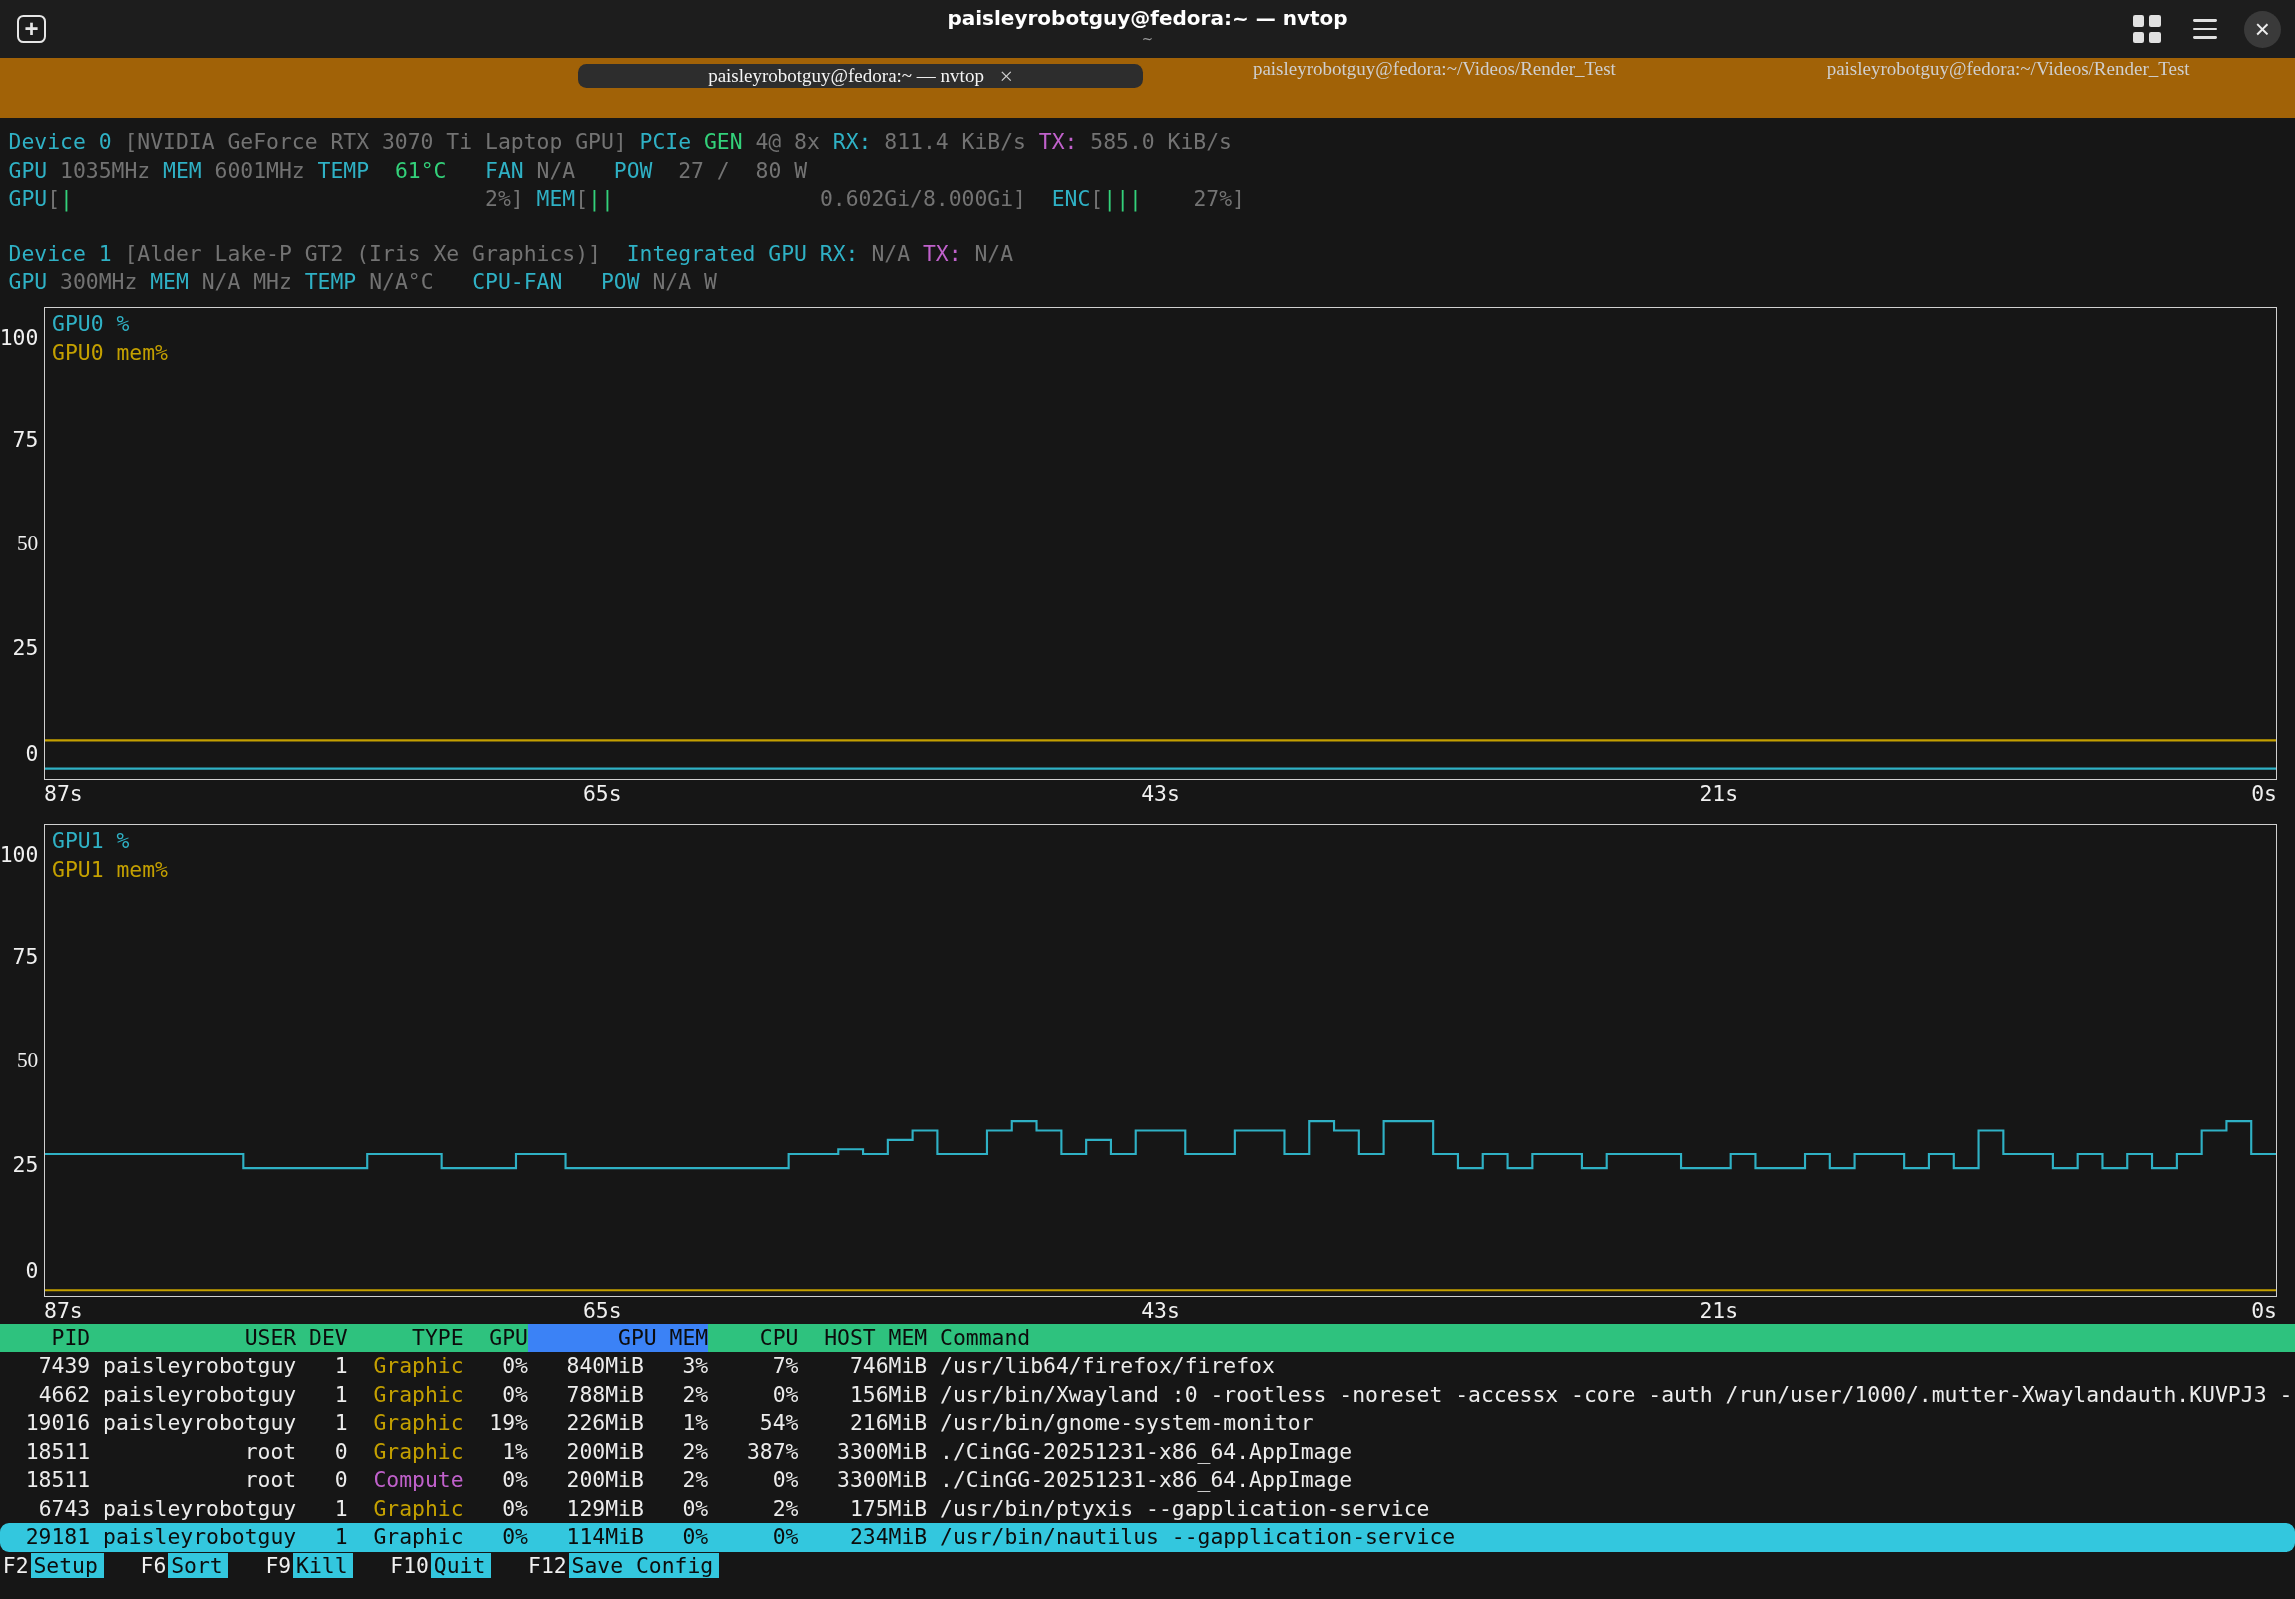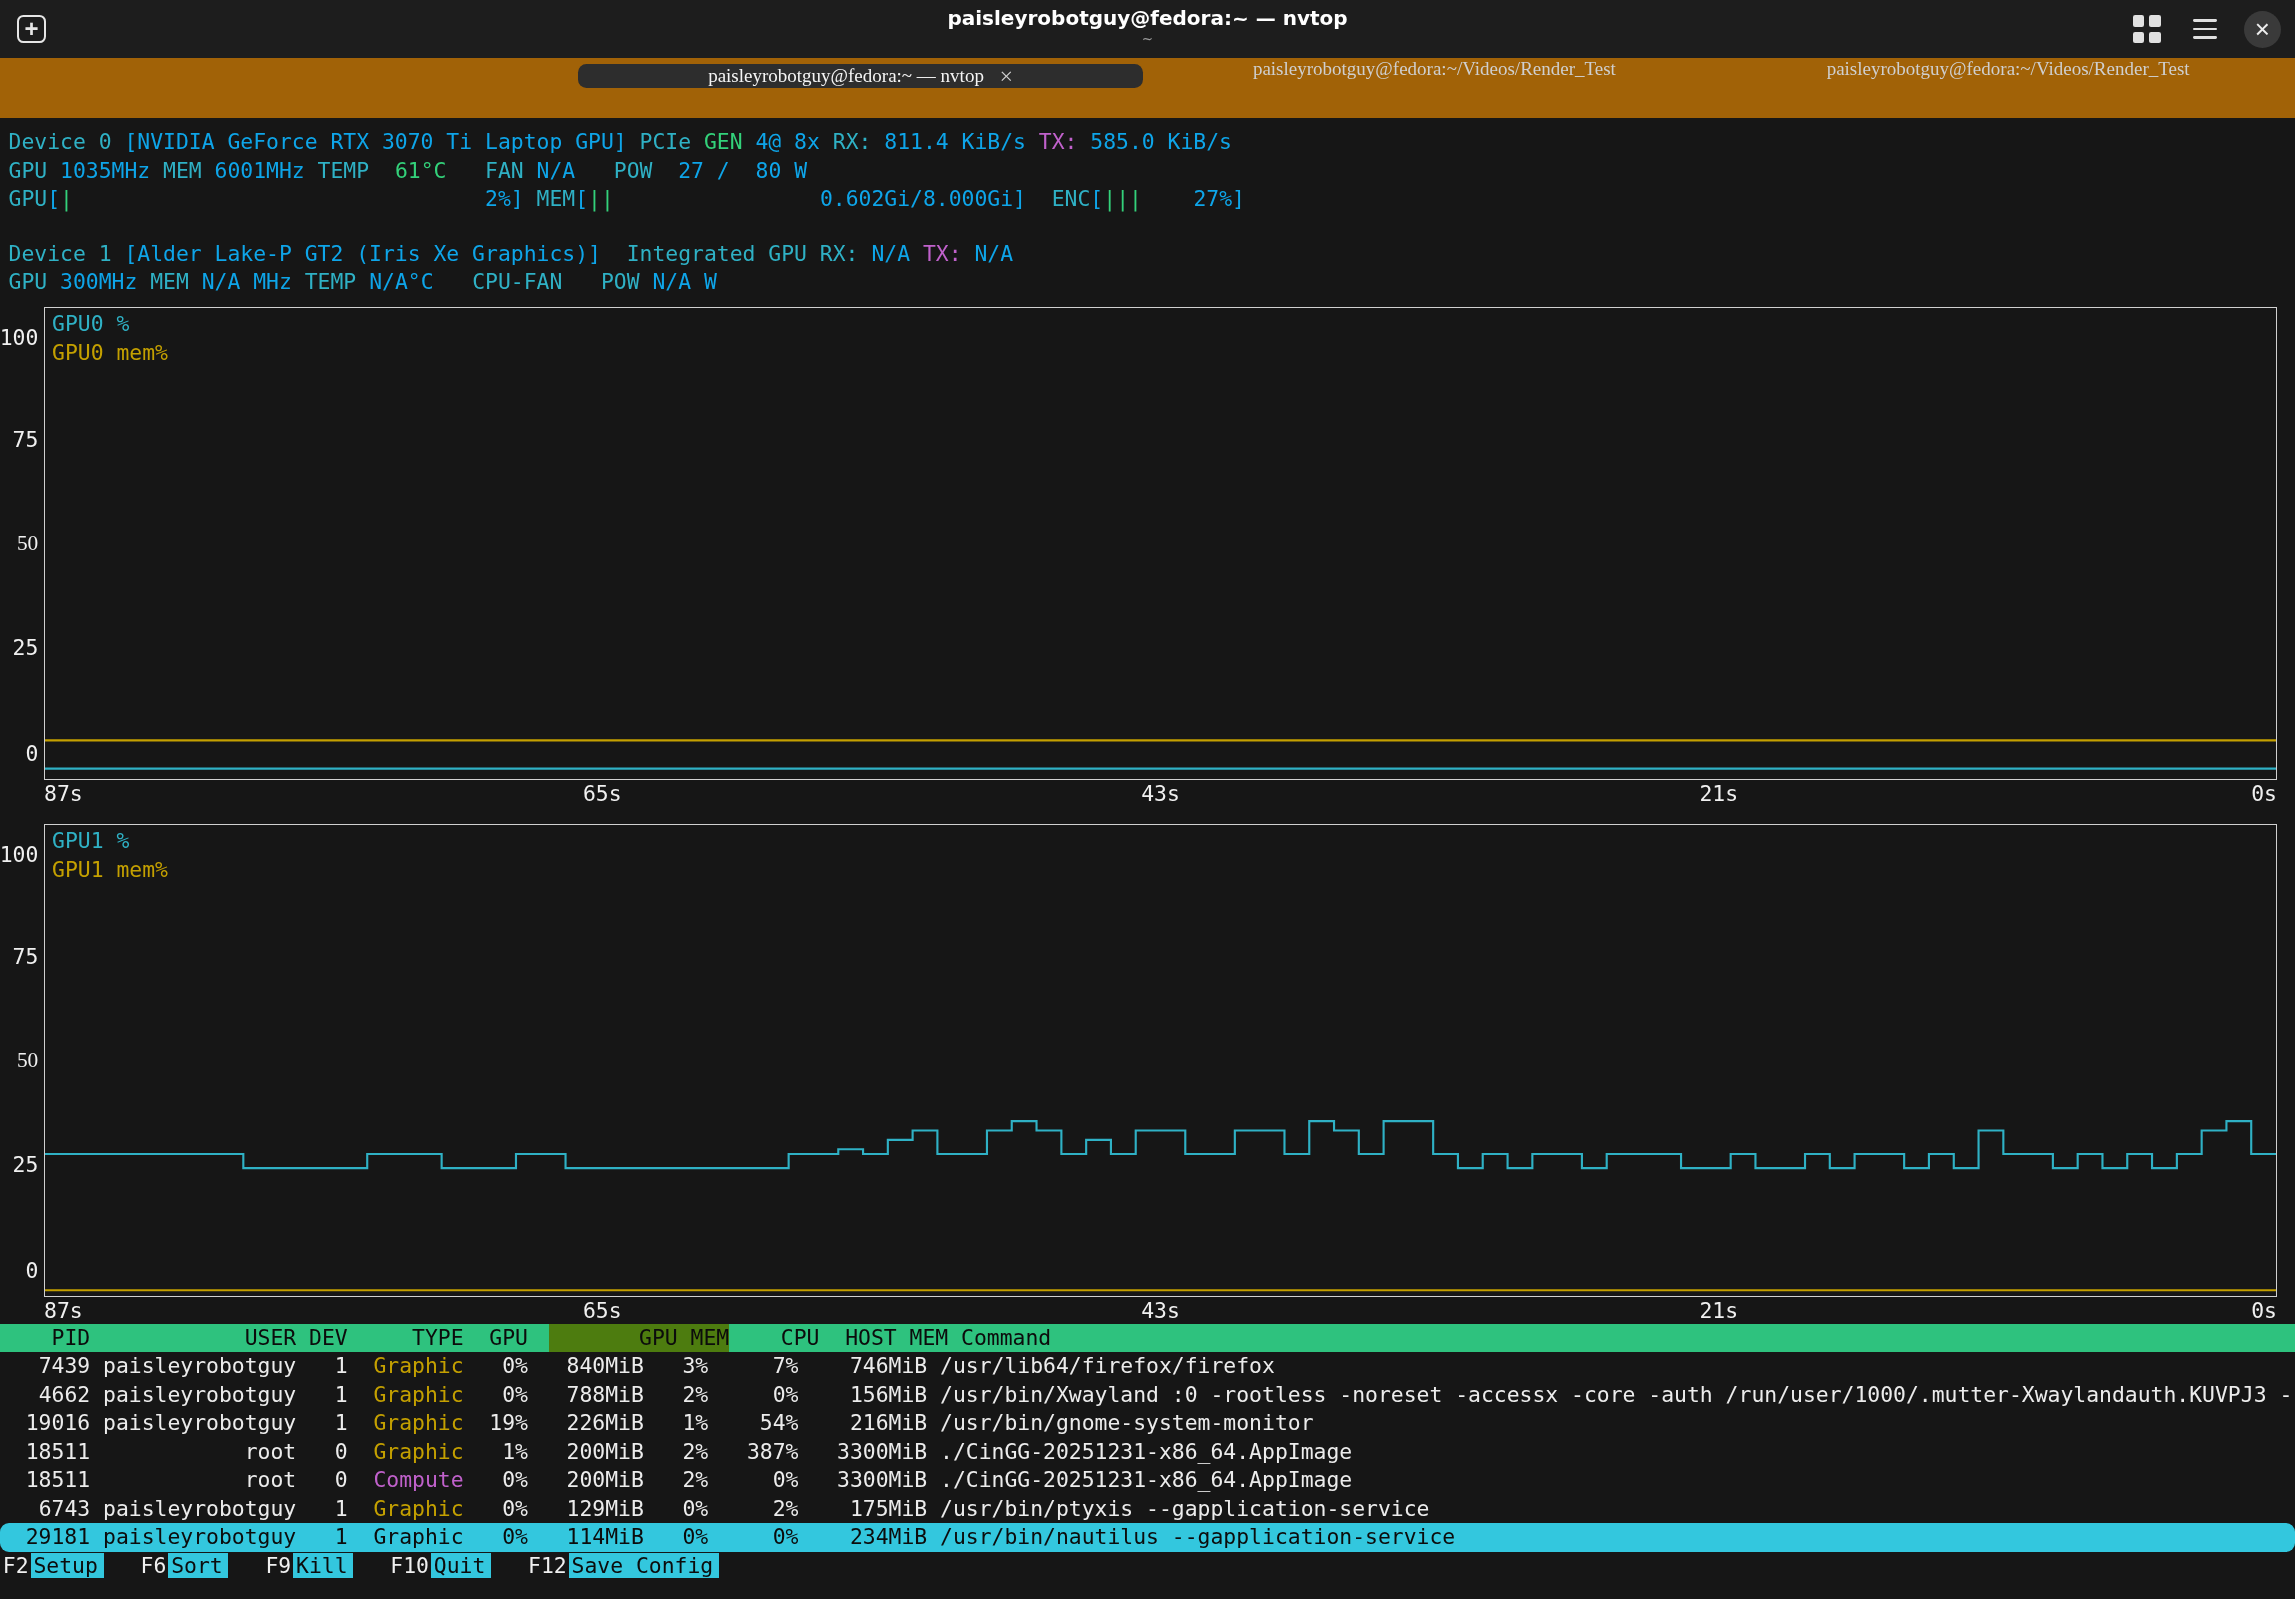--- a/index.html
+++ b/index.html
@@ -42,21 +42,21 @@
 
   
   .terminal { color:#f0f0f0; font-size:21.4px; overflow:hidden; }
   .tline { height:28.5px; line-height:28.5px; white-space:pre; padding-left:8.5px; }
   .tlines { padding-top:10px; }
   .tgap { height:26px; }
   .cy { color:#2fb1c5; }
   .gr { color:#33d17a; }
   .ye { color:#c4a000; }
   .ma { color:#c061cb; }
-  .wh { color:#0ea5e9;text-align:right; }
+  .wh { color:#737373;text-align:right; }
 
   
   .chart-block.c1 { margin-top:10px; }
   .chart-block.c2 { margin-top:17px; }
   .chart-row { display:flex; margin-right:18px; }
   .ygutter { width:44px; position:relative; }
   .ylab { position:absolute; right:5.7px; transform:translateY(-50%); color:#f0f0f0; }
   .y0 { top:6.5%; } .y1 { top:28%; } .y2 { top:50%;font-family:Liberation Serif, serif; } .y3 { top:72%; } .y4 { top:94.5%; }
   .plot { flex:1; height:473px; border:1.4px solid #d0d0d0; position:relative; }
   .plot svg { position:absolute; left:0; top:0; display:block; }
@@ -68,21 +68,21 @@
   .x2 { left:50%; transform:translateX(-50%); } .x3 { left:75%; transform:translateX(-50%); }
   .x4 { right:0; }
 
   
   .ptable { width:100%; }
   .phead, .prow { display:flex; height:28.5px; line-height:28.5px; white-space:pre; overflow:hidden; }
   .phead { background:#2ec27e; color:#0c0c0c; }
   .cell { flex:none; overflow:hidden; text-align:right; }
   .col-pid { width:7ch; } .col-user { width:16ch; } .col-dev { width:4ch; }
   .col-type { width:9ch; } .col-gpu { width:5ch; }
-  .col-sort { width:14ch; background:#4d7c0f; color:#0c0c0c;margin-left:21px; }
+  .col-sort { width:14ch; background:#3b82f6; color:#0c0c0c; }
   .col-gpumem { width:9ch; } .col-mempct { width:5ch; }
   .col-cpu { width:7ch; } .col-hostmem { width:10ch; }
   .col-cmd { flex:1 1 auto; text-align:left; padding-left:1ch; }
   .prow { color:#ececec; }
   .prow.selected { background:#33c7de;border-radius:9px; }
   .prow.selected .cell { color:#0c0c0c !important; }
 
   
   .fbar { height:28.5px; line-height:28.5px; white-space:pre; padding-left:2.8px; overflow:hidden; }
   .fk-group { margin-right:37px; }

